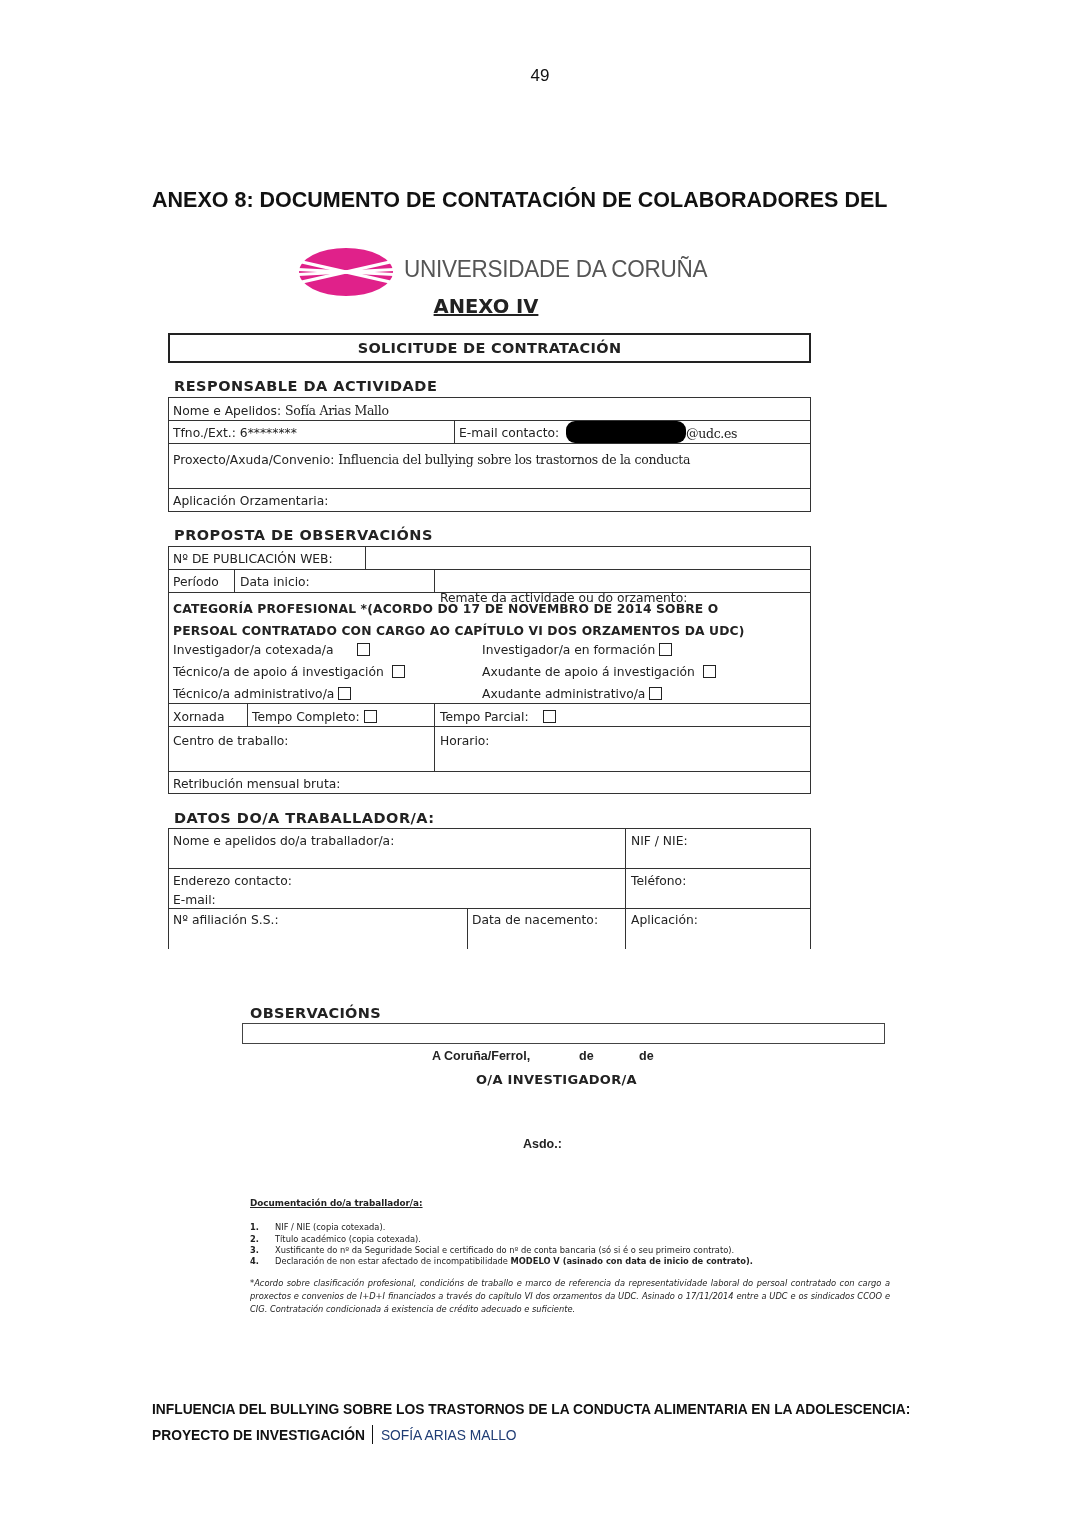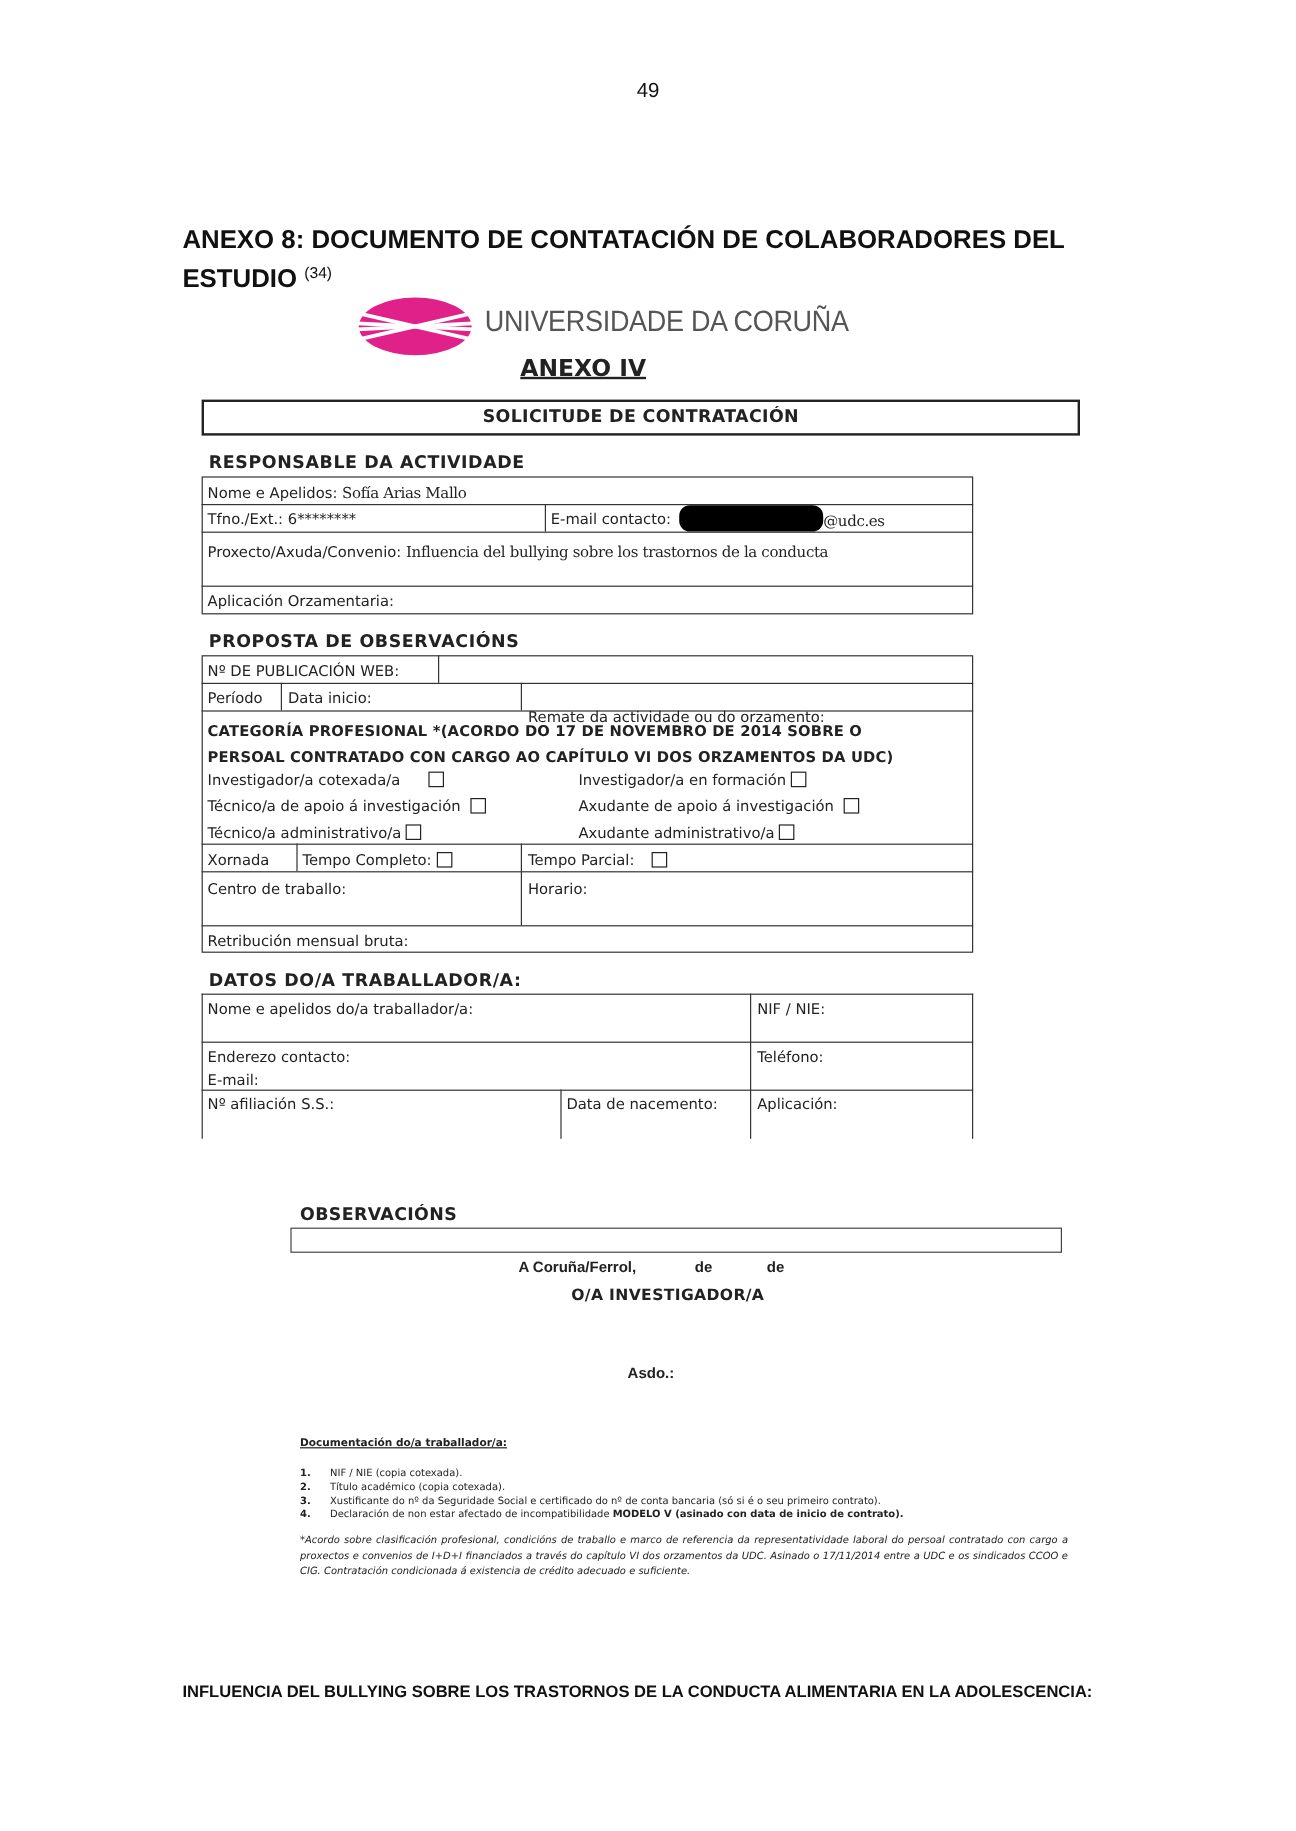--- a/index.html
+++ b/index.html
@@ -9,21 +9,21 @@
   .page-number { left: 0; width: 1080px; top: 66px; text-align: center; font-family: "Liberation Sans", sans-serif; font-size: 17px; color: #111; }
   .annex-heading { left: 152px; top: 187px; width: 770px; font-family: "Liberation Sans", sans-serif; font-weight: bold; font-size: 21.5px; line-height: 27px; color: #111; }
   .annex-heading sup { font-weight: normal; font-size: 13px; vertical-align: 7px; }
   .logo { left: 298px; top: 247px; }
   .uni-name { left: 404px; top: 255px; font-family: "Liberation Sans", sans-serif; font-size: 24.5px; color: #555; letter-spacing: -0.3px; transform: scaleX(0.92); transform-origin: left; }
   .anexo-iv { left: 0; width: 1032px; top: 295px; text-align: center; padding-left: 0; }
   .anexo-iv span { font-family: "DejaVu Sans", sans-serif; font-weight: bold; font-size: 19.5px; text-decoration: underline; text-decoration-thickness: 2px; color: #222; margin-left: -60px; }
 
   .form-font { font-family: "DejaVu Sans", sans-serif; font-size: 12.3px; color: #222; }
   .serif-val { font-family: "DejaVu Serif", serif; font-size: 12.5px; color: #222; letter-spacing: -0.3px; }
-  .title-box { left: 168px; top: 333px; width: 732px; height: 30px; border: 2.5px solid #222; text-align: center; line-height: 26px; font-weight: bold; font-size: 14.5px; letter-spacing: 0.3px; }
+  .title-box { left: 168px; top: 333px; width: 643px; height: 30px; border: 2.5px solid #222; text-align: center; line-height: 26px; font-weight: bold; font-size: 14.5px; letter-spacing: 0.3px; }
   .section-head { font-family: "DejaVu Sans", sans-serif; font-weight: bold; font-size: 14.5px; color: #222; letter-spacing: 0.5px; }
   .box { border: 1.5px solid #333; }
   .hline { height: 0; border-top: 1.5px solid #333; }
   .vline { width: 0; border-left: 1.5px solid #333; }
   .cell-text { white-space: nowrap; }
   .checkbox { display: inline-block; width: 13px; height: 13px; border: 1.5px solid #222; background: #fff; vertical-align: -2px; }
   .bold { font-weight: bold; }
   .redact { background: #000; border-radius: 9px; }
 
   .obs-box { left: 242px; top: 1023px; width: 643px; height: 21px; border: 1.5px solid #444; }
@@ -39,21 +39,20 @@
   .footer .sep { display: inline-block; width: 0; height: 19px; border-left: 1.5px solid #111; vertical-align: -4px; margin: 0 8px 0 7px; }
   .footer .author { font-weight: normal; color: #1f3c74; }
 </style>
 </head>
 <body>
 
 <div class="abs page-number">49</div>
 
 <div class="abs annex-heading">
   <div>ANEXO 8: DOCUMENTO DE CONTATACIÓN DE COLABORADORES DEL</div>
-  <div><span>ESTUDIO</span> <sup>(34)</sup></div>
 </div>
 
 <div class="abs logo">
   <svg width="96" height="50" viewBox="0 0 96 50">
     <ellipse cx="48" cy="25" rx="47" ry="24" fill="#e0218a"></ellipse>
     <g stroke="#fff" stroke-width="3.2" fill="none">
       <line x1="0" y1="14" x2="96" y2="36"></line>
       <line x1="0" y1="36" x2="96" y2="14"></line>
       <line x1="0" y1="22.5" x2="96" y2="27.5"></line>
       <line x1="0" y1="27.5" x2="96" y2="22.5"></line>
@@ -197,13 +196,14 @@
     <li>
         <span class="num">4.</span>
         <span><span>Declaración de non estar afectado de incompatibilidade </span><b>MODELO V (asinado con data de inicio de contrato).</b></span>
       </li>
   </ol>
   <div class="note">*Acordo sobre clasificación profesional, condicións de traballo e marco de referencia da representatividade laboral do persoal contratado con cargo a proxectos e convenios de I+D+I financiados a través do capítulo VI dos orzamentos da UDC. Asinado o 17/11/2014 entre a UDC e os sindicados CCOO e CIG. Contratación condicionada á existencia de crédito adecuado e suficiente.</div>
 </div>
 
 <div class="abs footer">
   <div>INFLUENCIA DEL BULLYING SOBRE LOS TRASTORNOS DE LA CONDUCTA ALIMENTARIA EN LA ADOLESCENCIA:</div>
+  <div><span>PROYECTO DE INVESTIGACIÓN</span><span class="sep"></span><span class="author">SOFÍA ARIAS MALLO</span></div>
 </div>
 
 </body></html>

